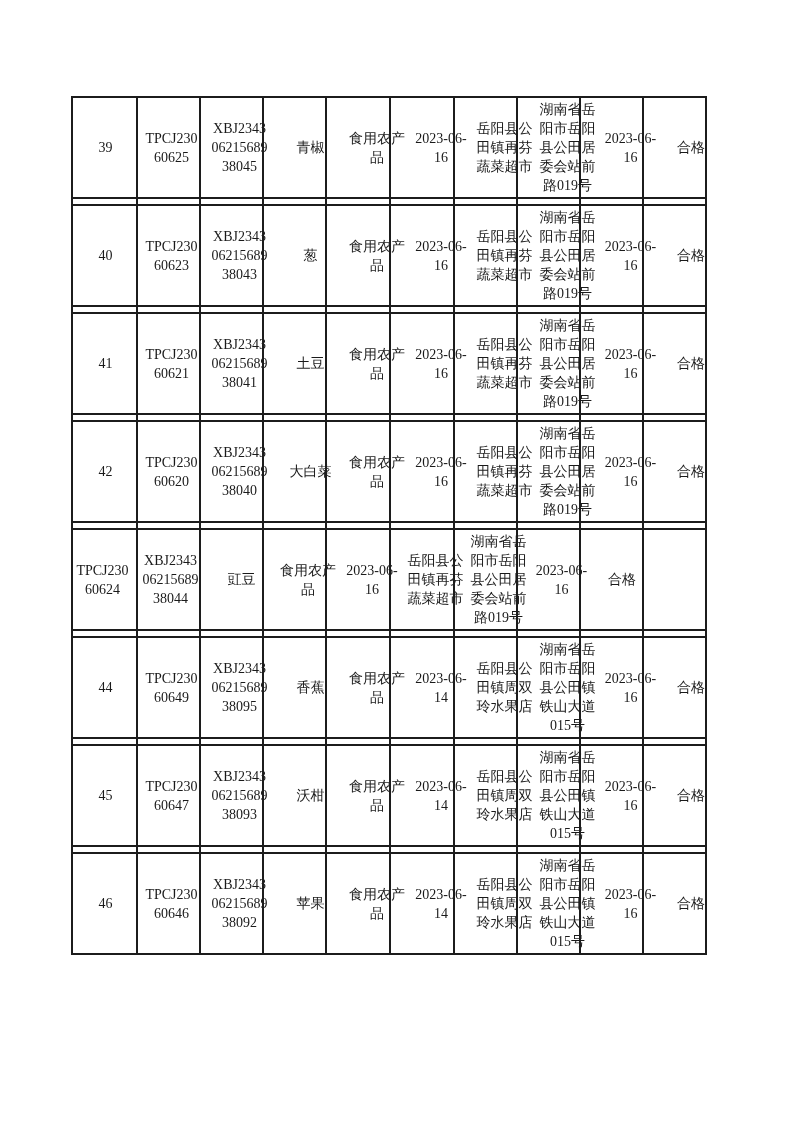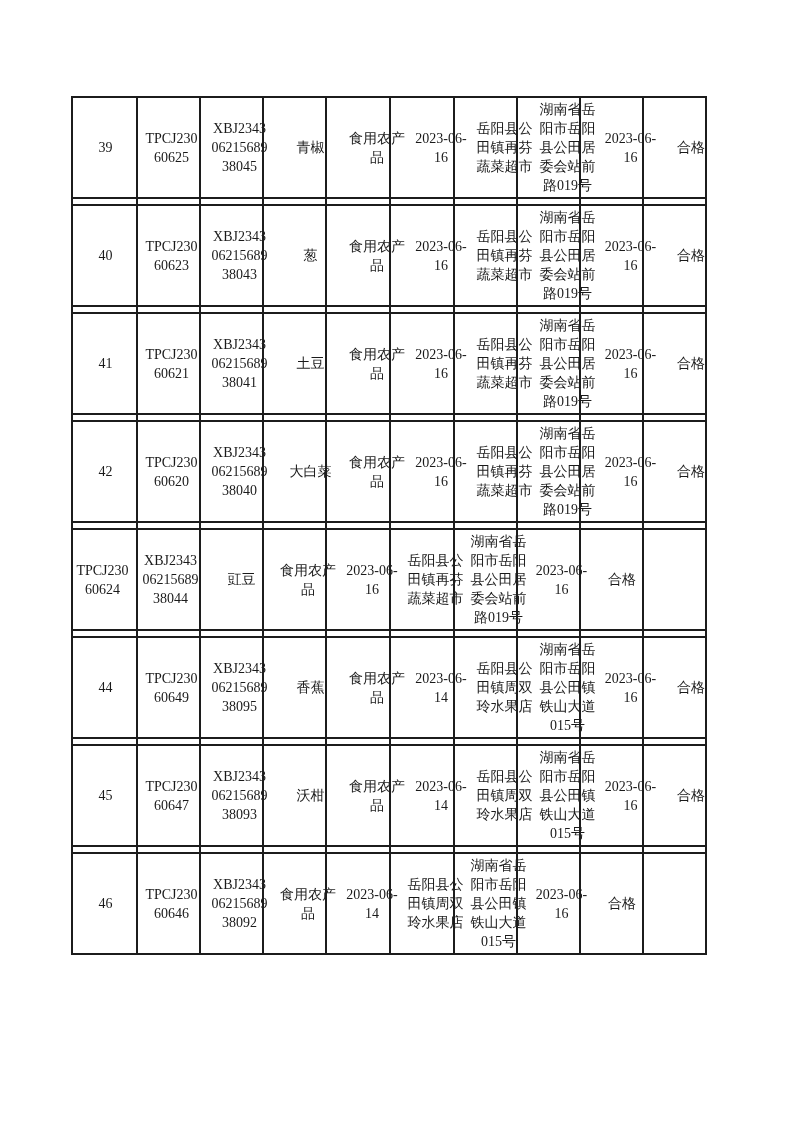--- a/index.html
+++ b/index.html
@@ -229,20 +229,21 @@
       <div class="cell c9">合格</div>
     </div>
 
     <div class="trow">
       <div class="cell c0">46</div>
       <div class="cell c1">TPCJ230
 60646</div>
       <div class="cell c2">XBJ2343
 06215689
 38092</div>
+      <div class="cell c3">苹果</div>
       <div class="cell c4">食用农产
 品</div>
       <div class="cell c5">2023-06-
 14</div>
       <div class="cell c6">岳阳县公
 田镇周双
 玲水果店</div>
       <div class="cell c7">湖南省岳
 阳市岳阳
 县公田镇

